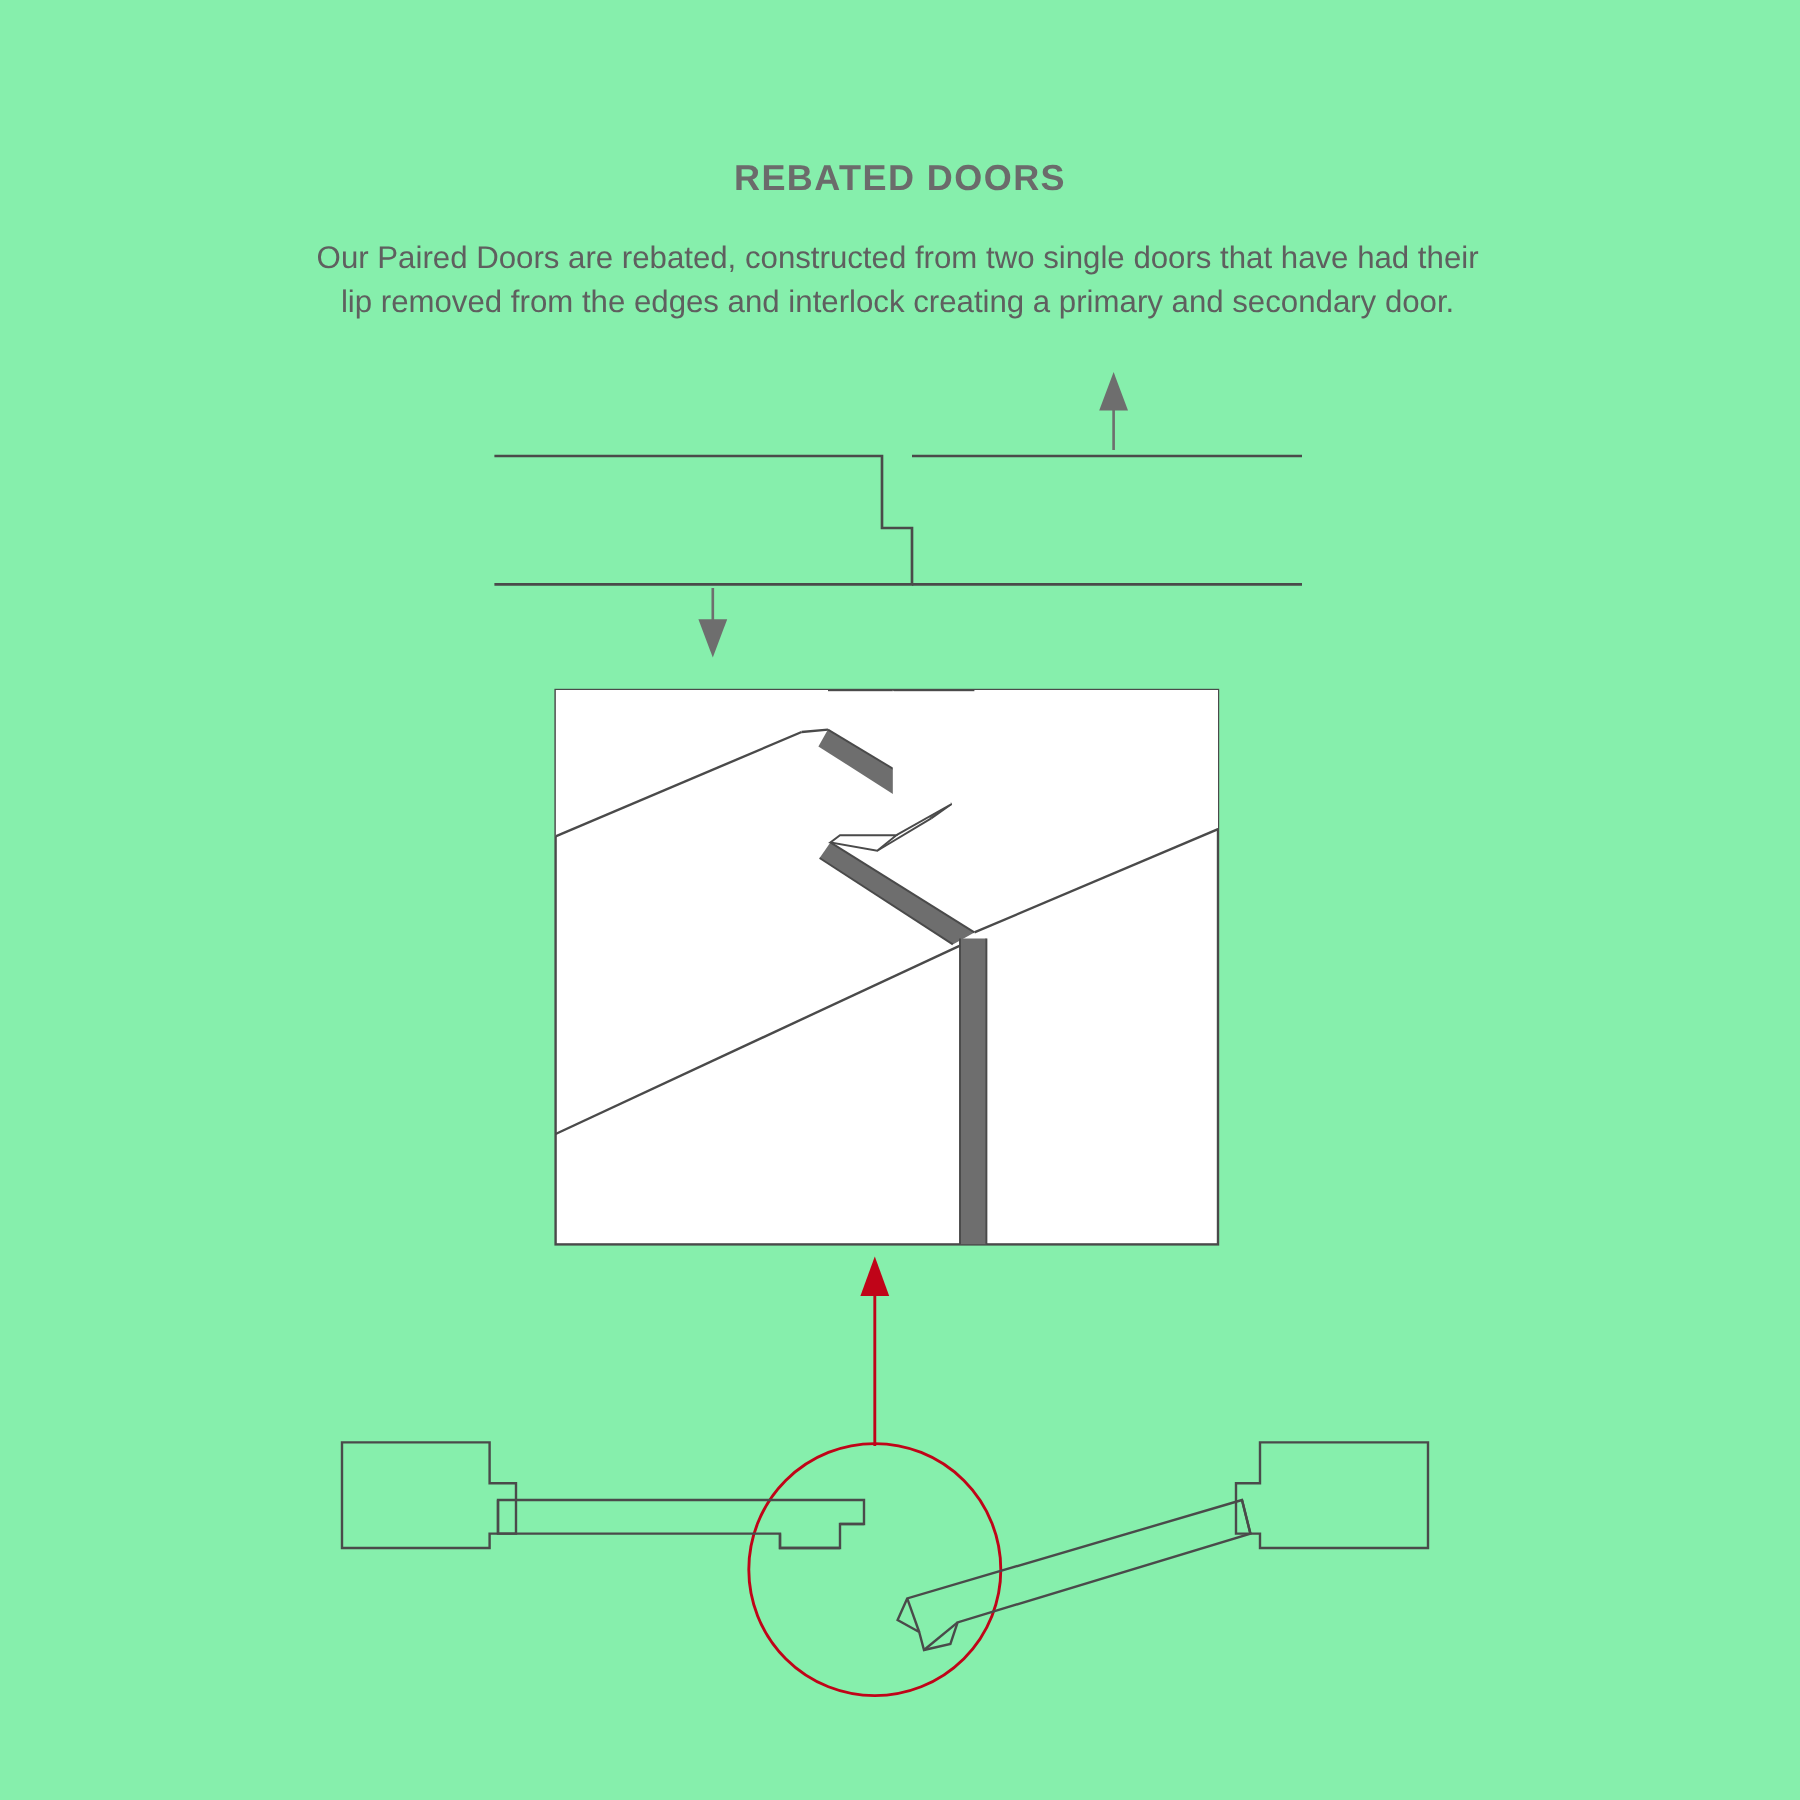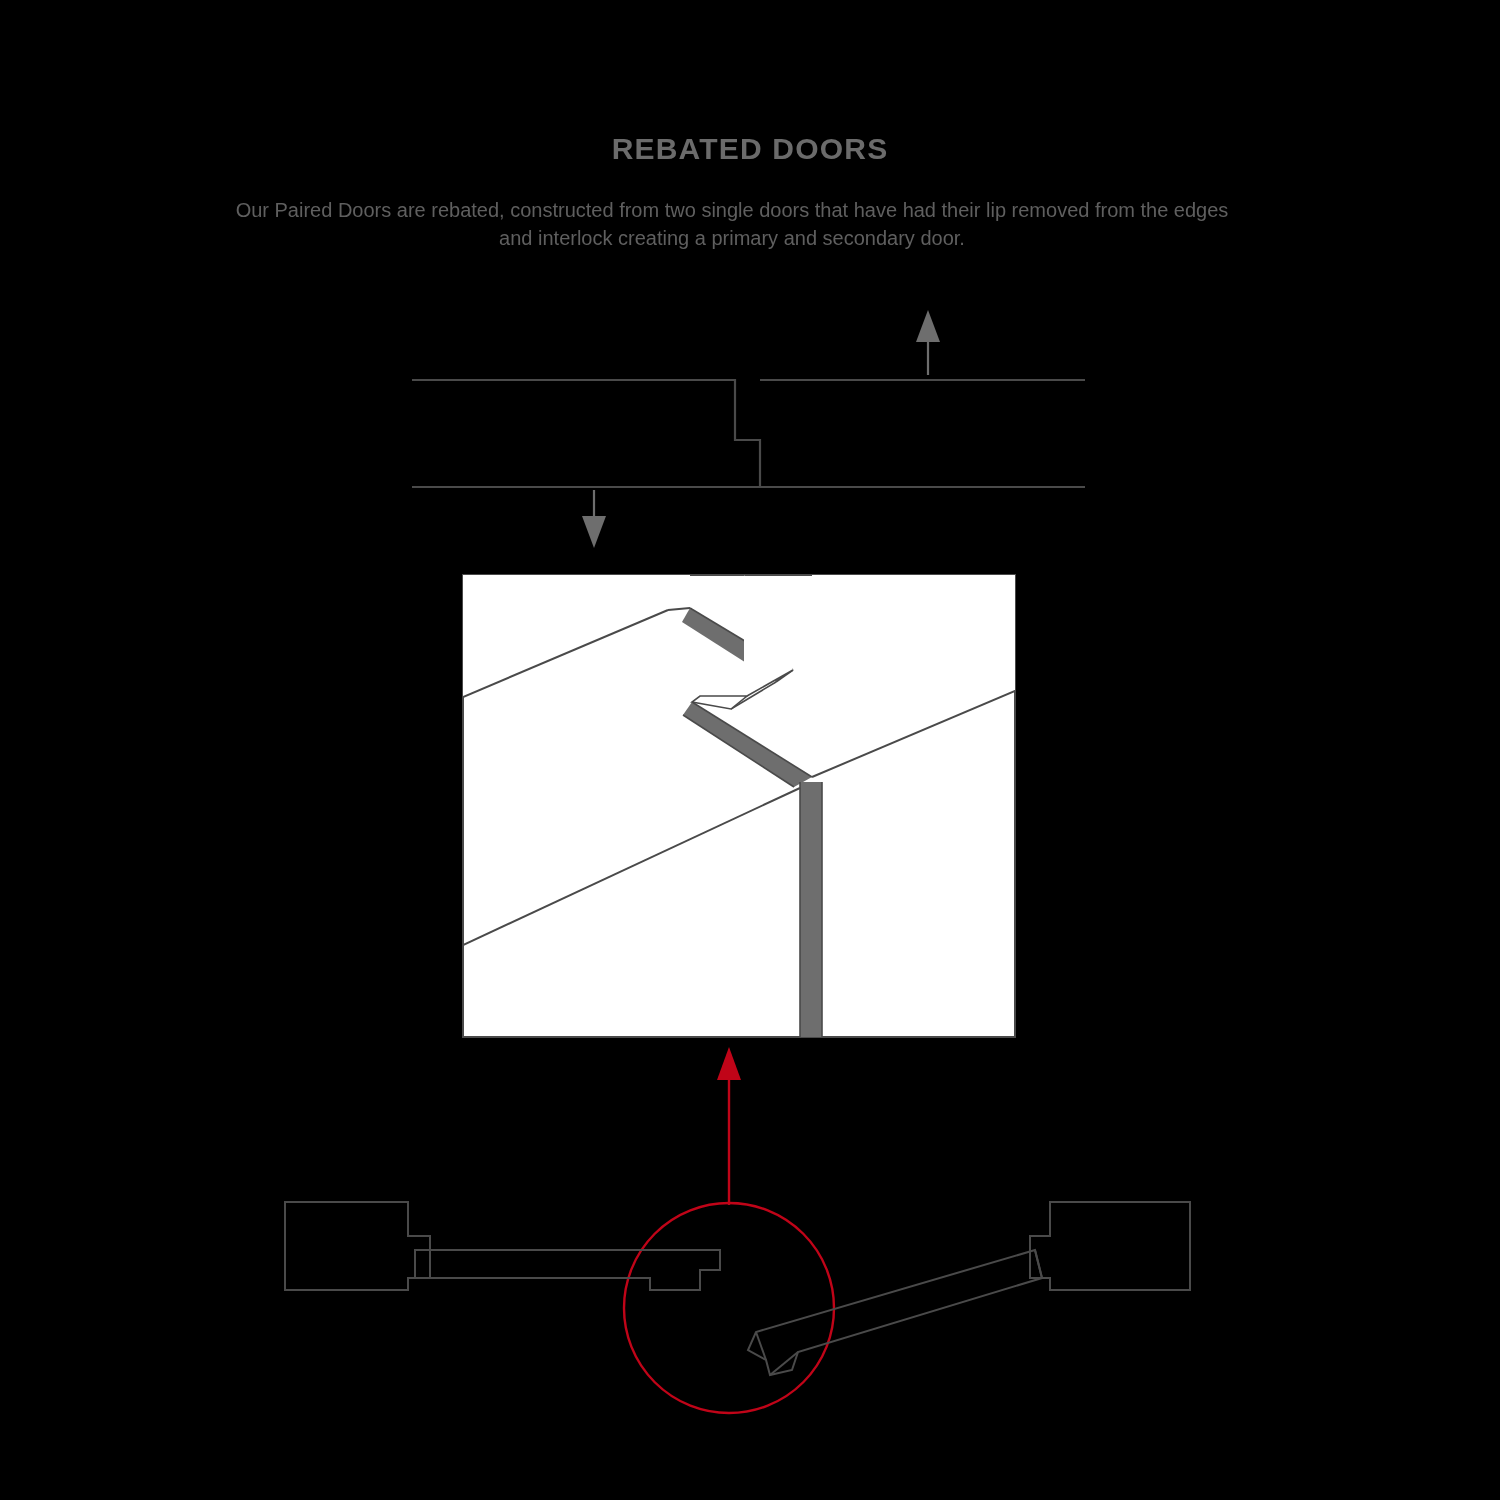--- a/index.html
+++ b/index.html
@@ -11,40 +11,40 @@
     width: 1500px;
     height: 1500px;
     font-family: "Liberation Sans", sans-serif;
     color: #6e6e6e;
     overflow: hidden;
   }
   .page {
     position: relative;
     width: 1500px;
     height: 1500px;
-    background: #000000;
+    background: #86efac;
   }
   .title {
     position: absolute;
     top: 132px;
     left: 0;
     width: 1500px;
     text-align: center;
     font-size: 30px;
     font-weight: bold;
     letter-spacing: 1.2px;
     color: #6b6b6b;
   }
   .subtitle {
     position: absolute;
     top: 196px;
-    left: 232px;
+    left: 248px;
     width: 1000px;
     text-align: center;
-    font-size: 20px;
+    font-size: 26px;
     line-height: 1.42;
     color: #5f5f5f;
     font-weight: normal;
   }
   .figure {
     position: absolute;
     top: 290px;
     left: 0;
     width: 1500px;
     height: 1200px;

